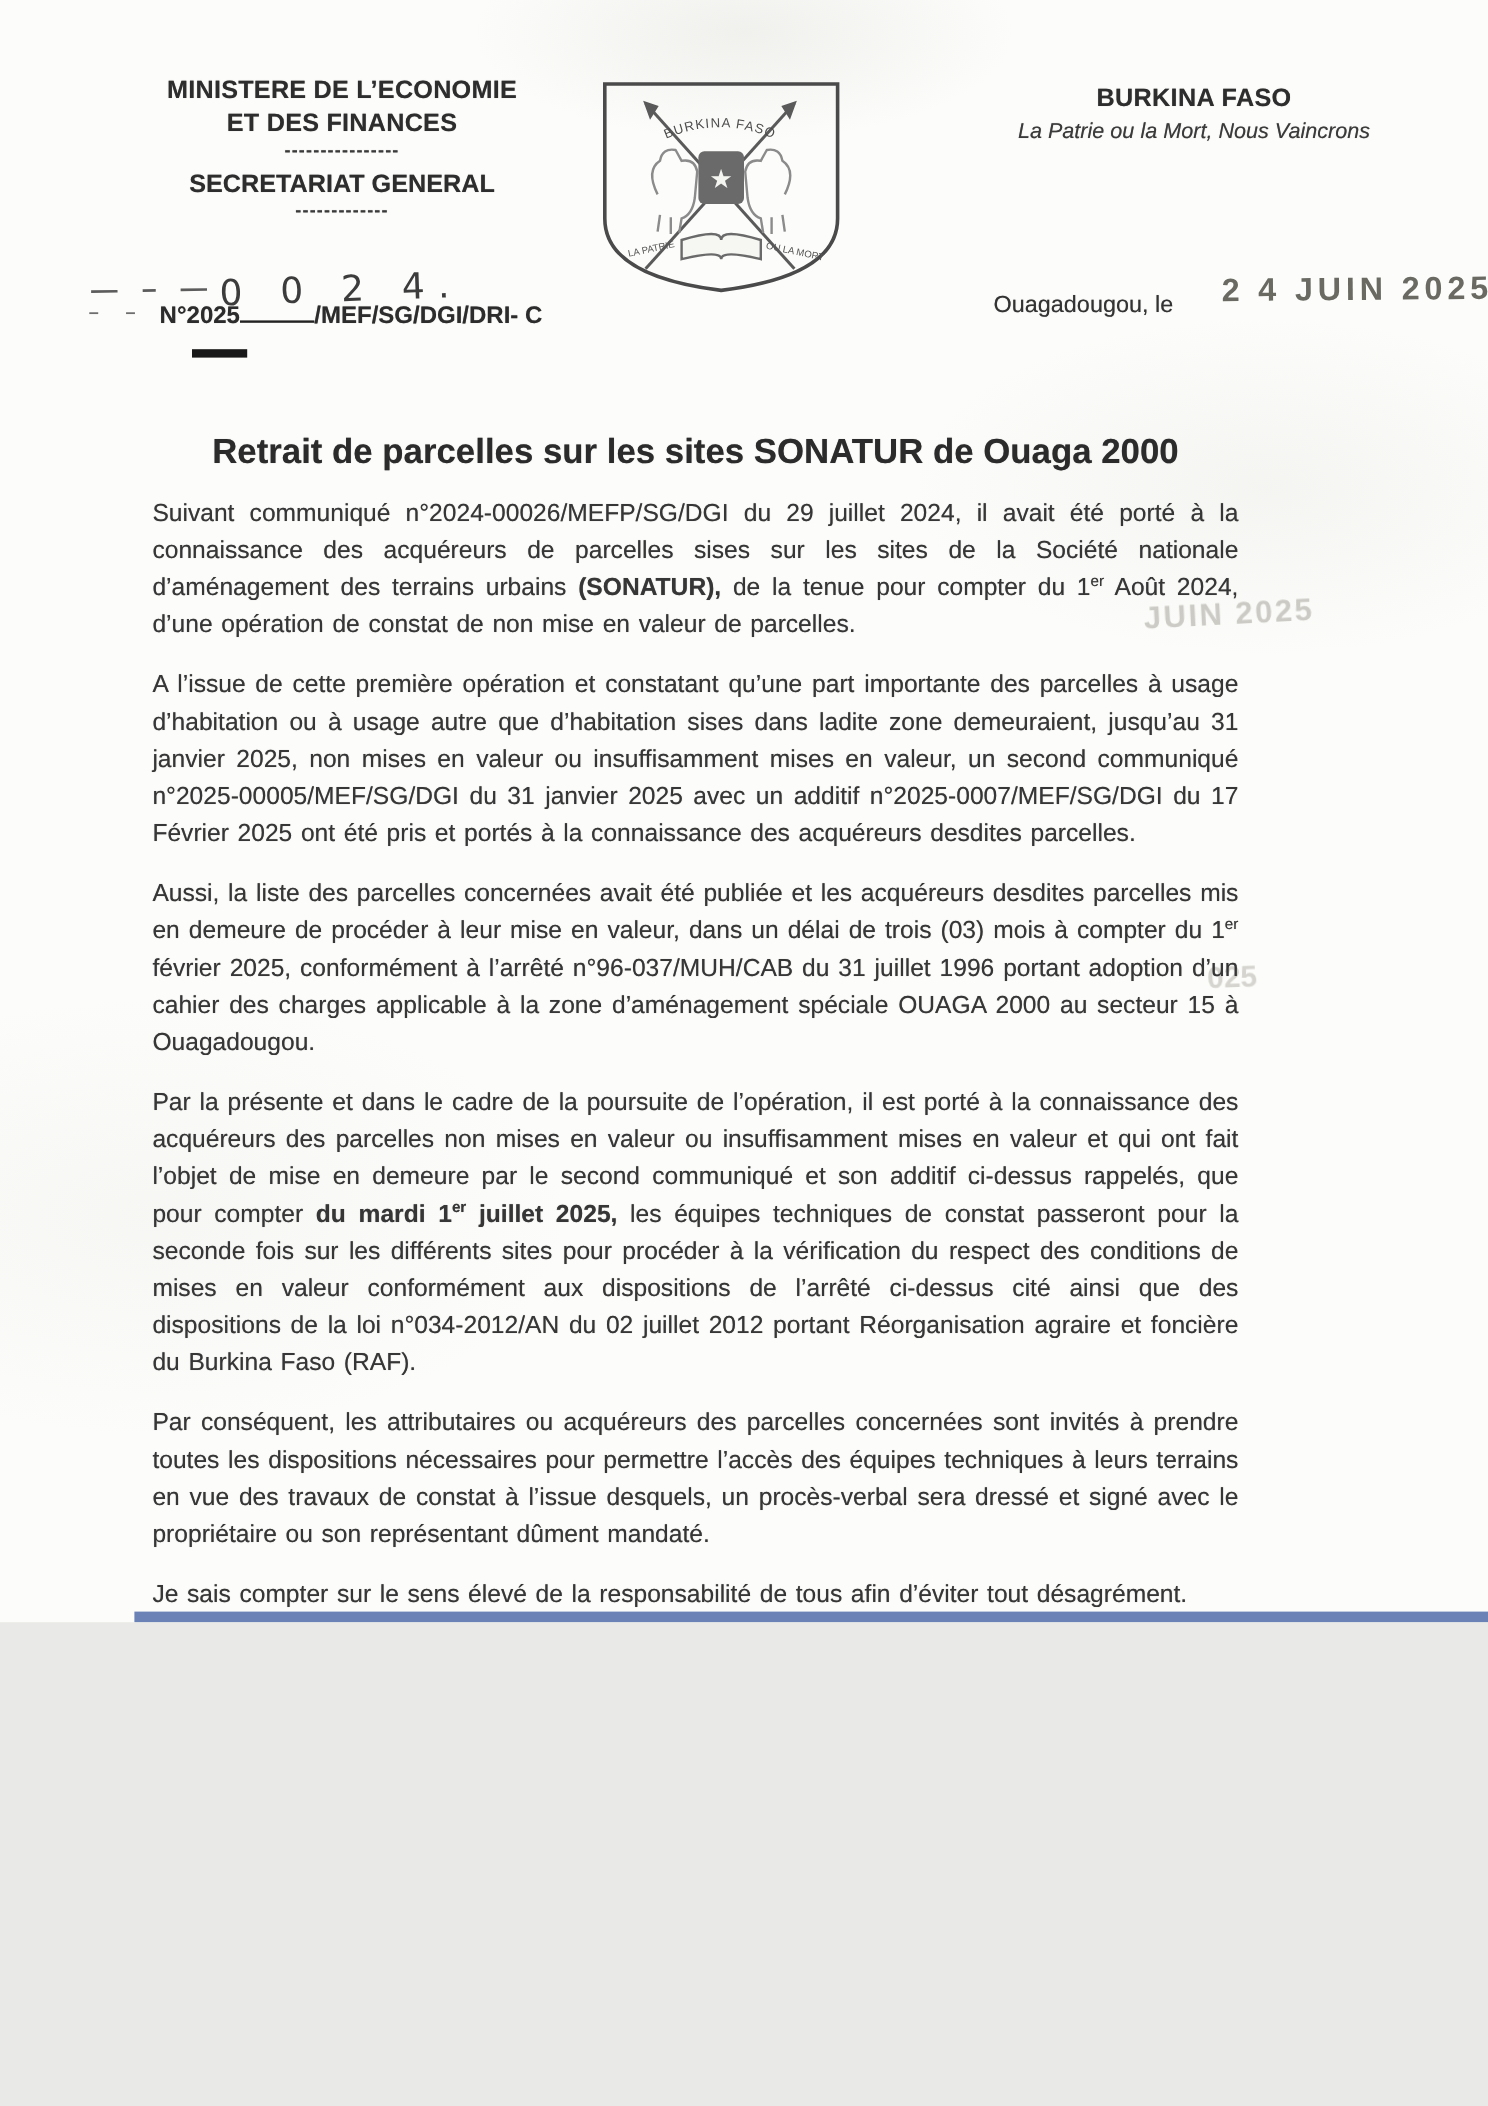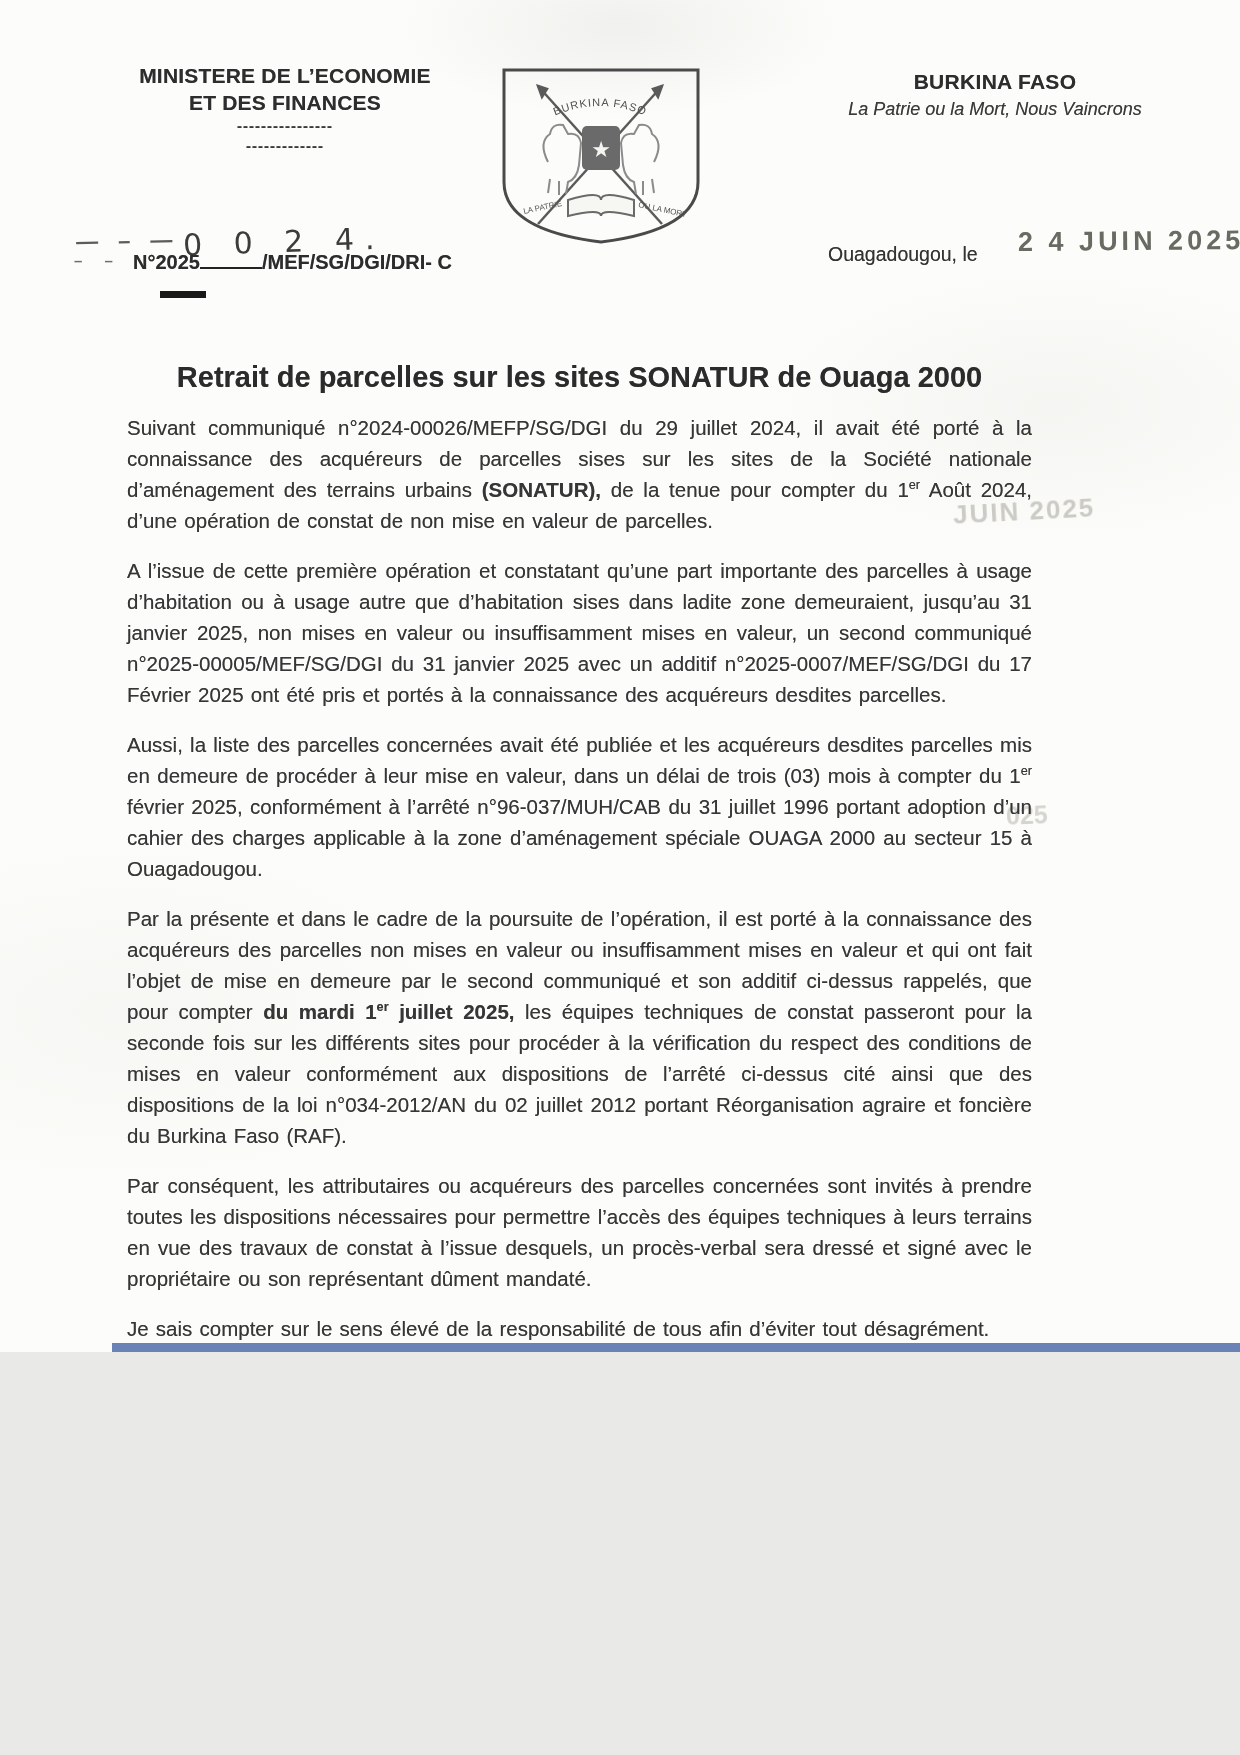--- a/index.html
+++ b/index.html
@@ -60,20 +60,21 @@
 </style>
 </head>
 <body>
 
 <div class="page">
 
   <div class="hdr-left inky">
     <div class="l1">MINISTERE DE L’ECONOMIE</div>
     <div class="l1">ET DES FINANCES</div>
     <div class="hdr-sep">----------------</div>
+    <div class="l3">SECRETARIAT GENERAL</div>
     <div class="hdr-sep">-------------</div>
   </div>
 
   <div class="reception-dash1">— – —</div>
   <div class="reception-dash2">– –</div>
   <div class="hand-number">0 0 2 4.</div>
 
   <div class="ref-line inky">
     <span>N°2025</span><span class="ref-blank"></span><span>/MEF/SG/DGI/DRI- C</span>
   </div>

